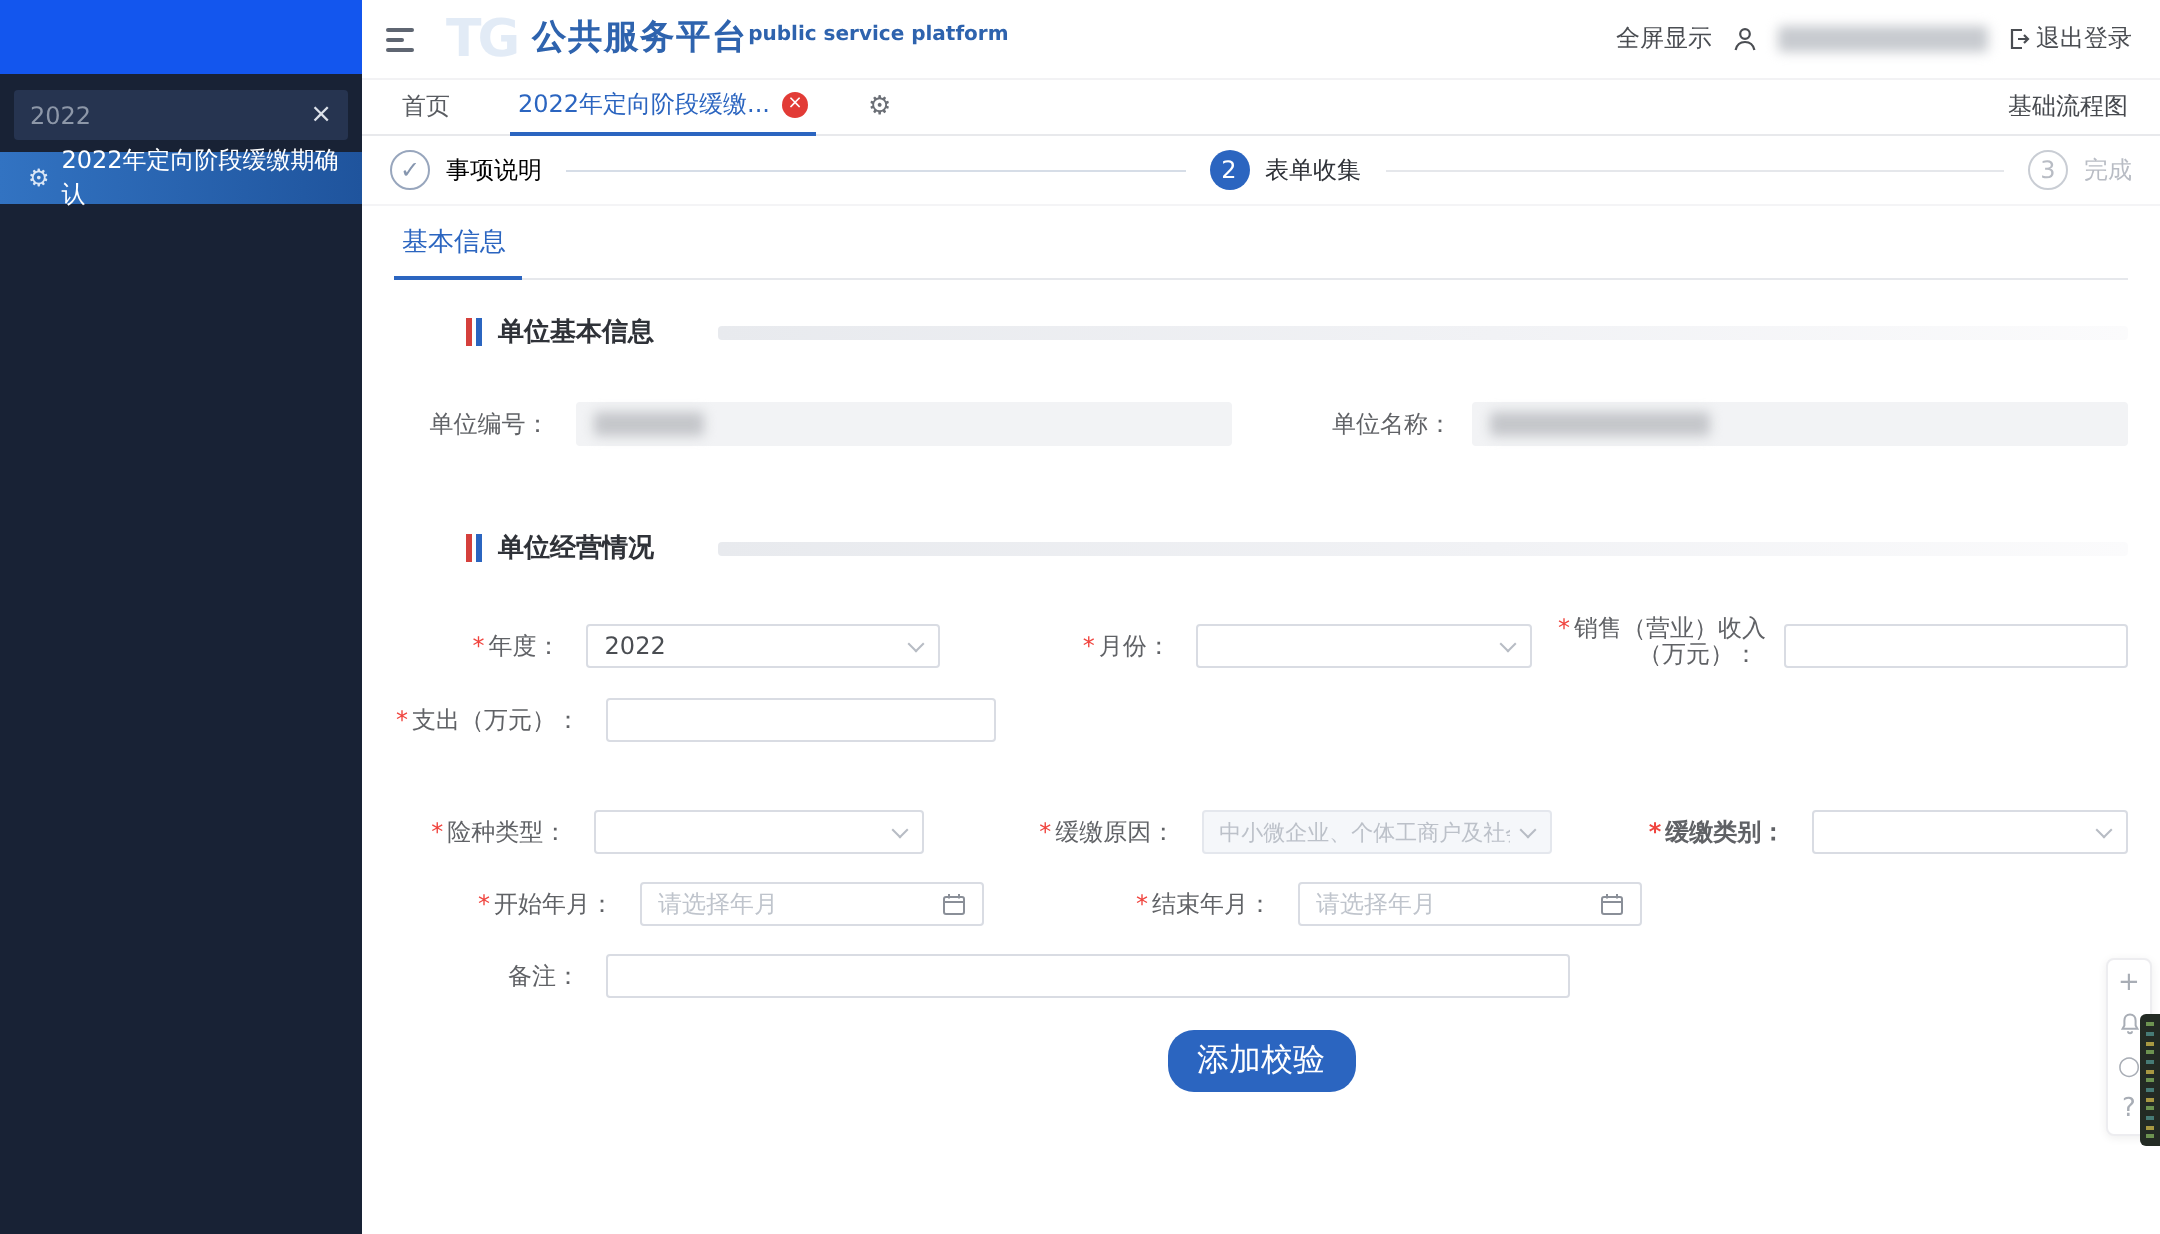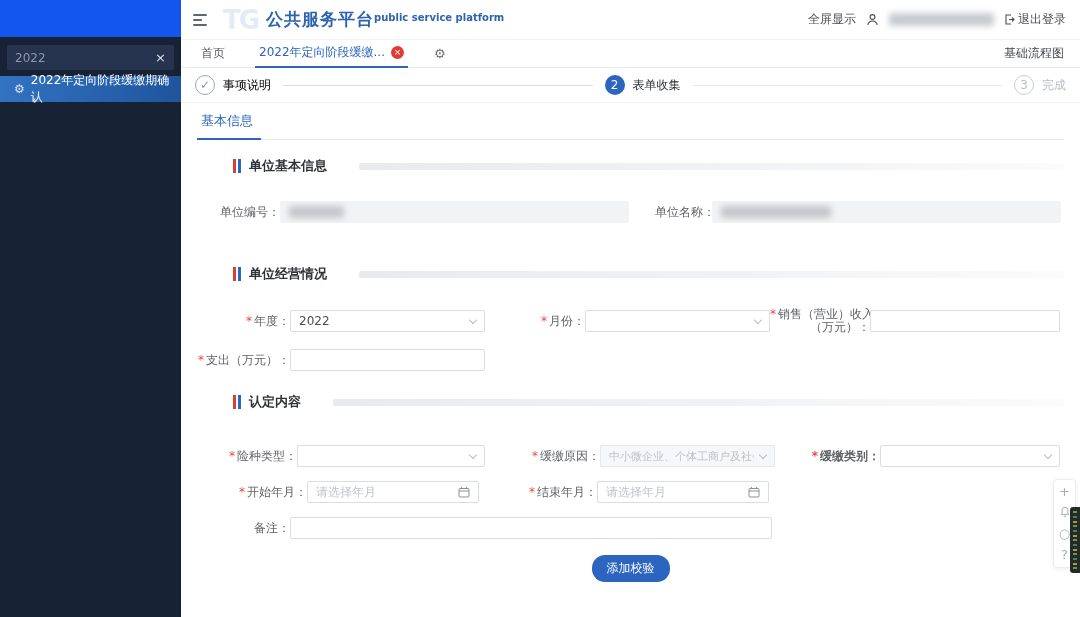--- a/index.html
+++ b/index.html
@@ -59,36 +59,36 @@
   .info-tab-row { border-bottom:1px solid #e6e8ec; padding-top:9px; }
   .info-tab { display:inline-block; color:#2b65c0; font-size:13px; padding:0 8px 8px 4px; border-bottom:2px solid #2b65c0; margin-bottom:-1px; cursor:pointer; }
 
   .sec-hd { display:flex; align-items:center; margin-top:17px;padding-left:36px; }
   .sec-mark { display:flex; gap:2px; margin-right:8px; }
   .sec-mark i { display:block; width:3px; height:14px; }
   .sec-mark .r { background:#d5403c; } .sec-mark .b { background:#2b65c0; }
   .sec-title { color:#2f3238; font-size:13px; font-weight:bold; }
   .sec-rule { flex:1; height:7px; margin-left:32px; background:linear-gradient(90deg,#e8eaee 0%,#f1f2f5 55%,#fbfbfc 100%); border-radius:2px; }
 
-  .frow { display:flex; align-items:center; }
+  .frow { display:flex; align-items:flex-end;gap:13px; }
   .flabel { text-align:right; font-size:12px; color:#606266; line-height:22px; white-space:nowrap; }
   .req { color:#f0443e; margin-right:2px; }
   .ctl { height:22px; border:1px solid #d9dce3; border-radius:2px; background:#fff; display:flex; align-items:center; padding:0 8px; position:relative; }
   .ctl.disabled { background:#f2f3f5; border-color:#f2f3f5; }
   .ctl.sel-disabled { background:#f5f7fa; border-color:#e4e7ed; }
   .ctl .val { font-size:12px; color:#4a4d52; overflow:hidden; white-space:nowrap; flex:1; }
   .ctl .ph { color:#bfc4cc; }
   .ctl .dim { color:#bcc1c9; font-size:11px; }
   .chev { width:6px; height:6px; border-right:1px solid #b7bcc4; border-bottom:1px solid #b7bcc4; transform:rotate(45deg); margin:-3px 0 0 6px; flex:none; }
   .blurval { height:12px; background:#c4c6ca; border-radius:2px; filter:blur(3px); }
   .cal { flex:none; margin-left:6px; }
   .two-line { line-height:13px; padding-top:0; }
 
   .btn-center { text-align:center; }
-  .btn-pill { display:inline-block; background:#2b65c0; color:#fff; font-size:12px; padding:5px 15px; border-radius:13px; cursor:pointer; }
+  .btn-pill { display:inline-block; background:#2b65c0; color:#fff; font-size:16px; padding:5px 15px; border-radius:13px; cursor:pointer; }
 
   
   .float-bar { position:absolute; right:4px; top:479px; width:23px; background:#fff; border:1px solid #ededf0; border-radius:4px; box-shadow:0 1px 5px rgba(0,0,0,.07); display:flex; flex-direction:column; align-items:center; padding:5px 0; gap:7px; z-index:3; }
   .float-bar .fico { color:#a8adb5; font-size:13px; line-height:13px; height:14px; cursor:pointer; text-align:center; }
   .dark-strip { position:absolute; right:0; top:507px; width:10px; height:66px; background:#232b24; border-radius:3px 0 0 3px; z-index:4; overflow:hidden; }
   .dark-strip::before { content:""; position:absolute; left:3px; top:4px; width:4px; height:58px;
     background:repeating-linear-gradient(0deg,#7fae5c 0 2px,#232b24 2px 4px,#c9b44a 4px 6px,#232b24 6px 9px,#4f8f8a 9px 11px,#232b24 11px 14px); opacity:.8; }
 </style>
 </head>
 <body>
@@ -221,28 +221,20 @@
         </span>
     </div>
 
     <div class="frow" style="margin-top:15px;">
       <span class="flabel" style="width:93px;"><span class="req">*</span><span>支出（万元）：</span></span>
       <span class="ctl" style="width:195px;">
           <span class="val"></span>
         </span>
     </div>
 
-    <div class="sec-hd" style="margin-top:22px;">
-      <span class="sec-mark">
-          <i class="r"></i>
-          <i class="b"></i>
-        </span>
-      <span class="sec-title">认定内容</span>
-      <span class="sec-rule"></span>
-    </div>
 
     <div class="frow" style="margin-top:34px;">
       <span class="flabel" style="width:100px;"><span class="req">*</span><span>险种类型：</span></span>
       <span class="ctl" style="width:188px;">
         <span class="val"></span>
         <i class="chev"></i>
       </span>
       <span style="width:20px;"></span>
       <span class="flabel" style="width:95px;"><span class="req">*</span><span>缓缴原因：</span></span>
       <span class="ctl sel-disabled" style="width:175px;">

